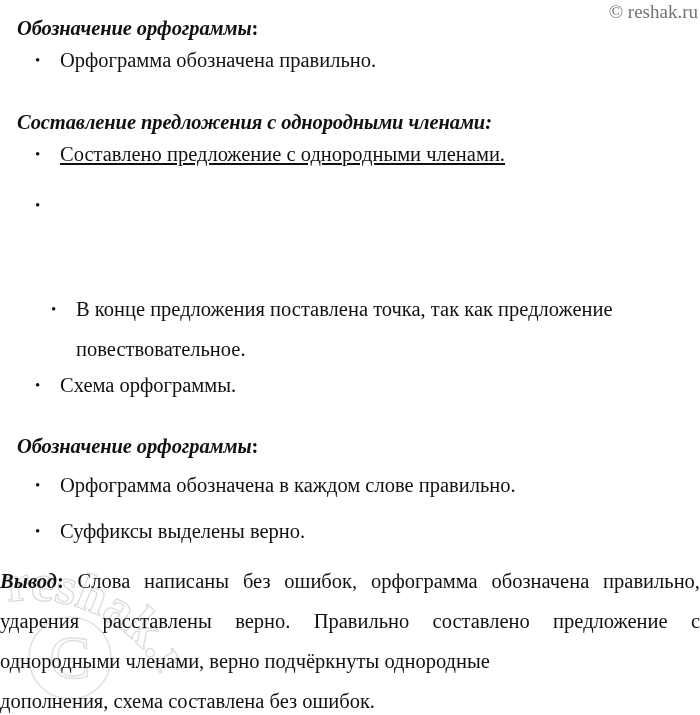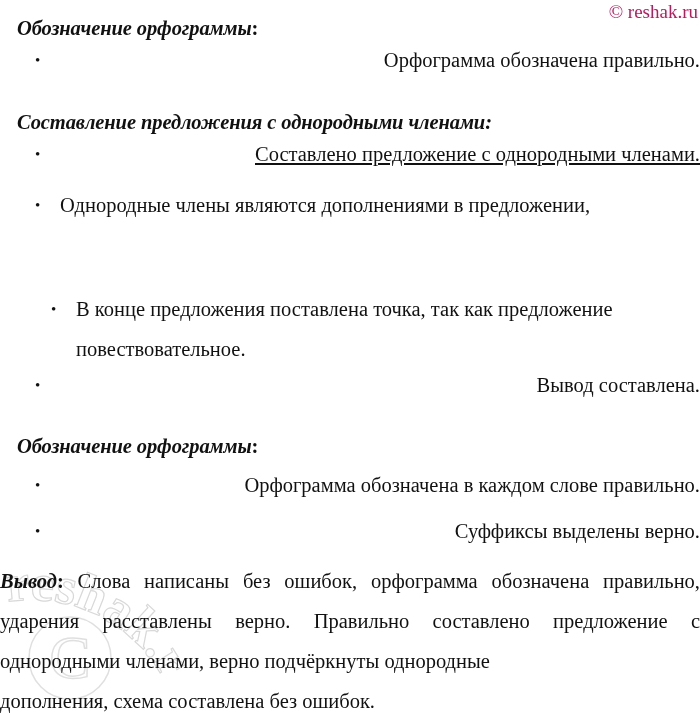--- a/index.html
+++ b/index.html
@@ -34,21 +34,21 @@
   .watermark svg { display:block; width:230px; height:180px; }
 
   
   .credit {
     position: absolute;
     top: 1px;
     right: 2px;
     font-family: "Liberation Serif", "DejaVu Serif", serif;
     font-size: 19px;
     line-height: 22px;
-    color: #be185d;
+    color: #737373;
     white-space: nowrap;
     z-index: 3;
   }
 
   
   .content {
     position: relative;
     z-index: 2;
     padding: 0;
   }
@@ -90,21 +90,21 @@
   }
   li.bullet::before {
     content: "\2022";
     position: absolute;
     left: 35px;
     top: 0;
     font-size: 15px;
     line-height: 40px;
     color: #111;
   }
-  li.bullet.single { text-align: right; }
+  li.bullet.single { text-align: left; }
   li.bullet .lastline { display: block; text-align: left; }
 
   
   #b1 { top: 40px;  }
   #b2 { top: 134px; text-decoration: underline; }
   #b3 { top: 185px; }
   #b4 { top: 289px; margin-left: 16px; }
   #b5 { top: 365px; }
   #b6 { top: 465px; }
   #b7 { top: 511px; font-family: Liberation Serif, serif; }
@@ -151,25 +151,25 @@
 
   <div class="content">
 
     <div class="heading h-1"><span>Обозначение орфограммы</span><span class="colon">:</span></div>
 
     <ul class="bullets">
       <li class="bullet single" id="b1"><span>Орфограмма обозначена правильно.</span></li>
 
       <li class="bullet single" id="b2"><span>Составлено предложение с однородными членами.</span></li>
 
-      <li class="bullet" id="b3"><span>Однородные члены являются дополнениями в предложении,</span></li>
+      <li class="bullet" id="b3"></li>
 
       <li class="bullet" id="b4"><span>В конце предложения поставлена точка, так как предложение</span><span class="lastline">повествовательное.</span></li>
 
-      <li class="bullet single" id="b5"><span>Вывод составлена.</span></li>
+      <li class="bullet single" id="b5"><span>Схема орфограммы.</span></li>
 
       <li class="bullet single" id="b6"><span>Орфограмма обозначена в каждом слове правильно.</span></li>
 
       <li class="bullet single" id="b7"><span>Суффиксы выделены верно.</span></li>
     </ul>
 
     <div class="heading h-3"><span>Обозначение орфограммы</span><span class="colon">:</span></div>
 
     <div class="heading h-2"><span>Составление предложения с однородными членами</span><span>:</span></div>
 

